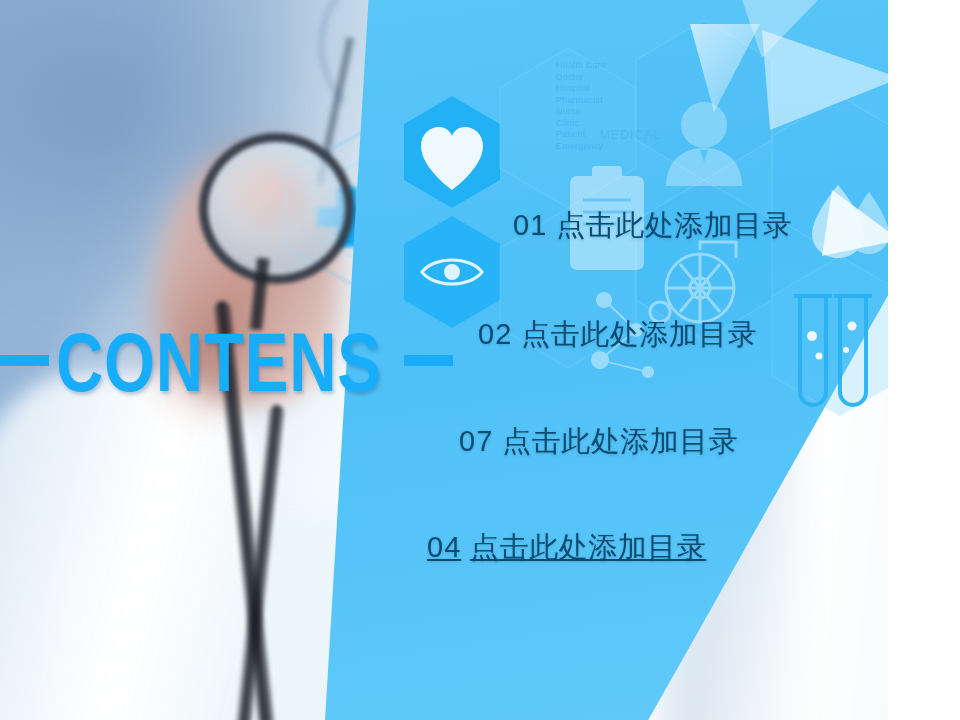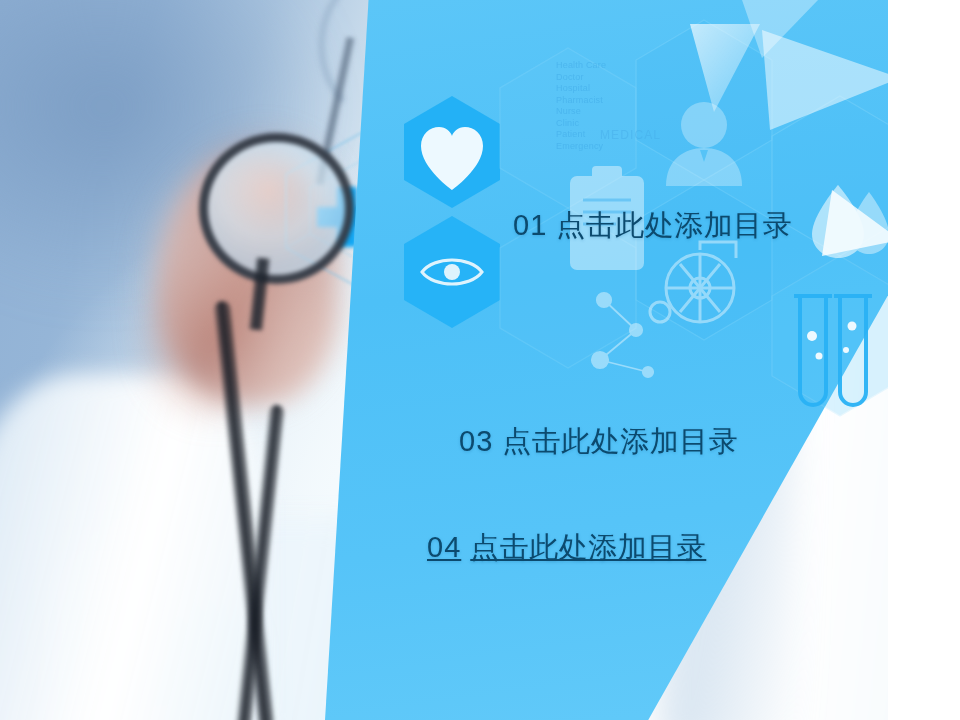--- a/index.html
+++ b/index.html
@@ -375,26 +375,34 @@
     <div>Doctor</div>
     <div>Hospital</div>
     <div>Pharmacist</div>
     <div>Nurse</div>
     <div>Clinic</div>
     <div>Patient</div>
     <div>Emergency</div>
   </div>
   <div class="medical-word">MEDICAL</div>
 
+  <div class="title-wrap">
+    <div class="dash dash-left"></div>
+    <div class="contens">CONTENS</div>
+    <div class="dash dash-right"></div>
+  </div>
 
   <div class="menu">
     <div class="menu-item mi-1">
       <span class="num">01</span><span>点击此处添加目录</span>
     </div>
+    <div class="menu-item mi-2">
+      <span class="num">02</span><span>点击此处添加目录</span>
+    </div>
     <div class="menu-item mi-3">
-      <span class="num">03</span><span>点击此处添加目录</span>
+      <span class="num">07</span><span>点击此处添加目录</span>
     </div>
     <div class="menu-item mi-4">
       <span class="num">04</span><span>点击此处添加目录</span>
     </div>
   </div>
 
 </div>
 
 </body></html>

